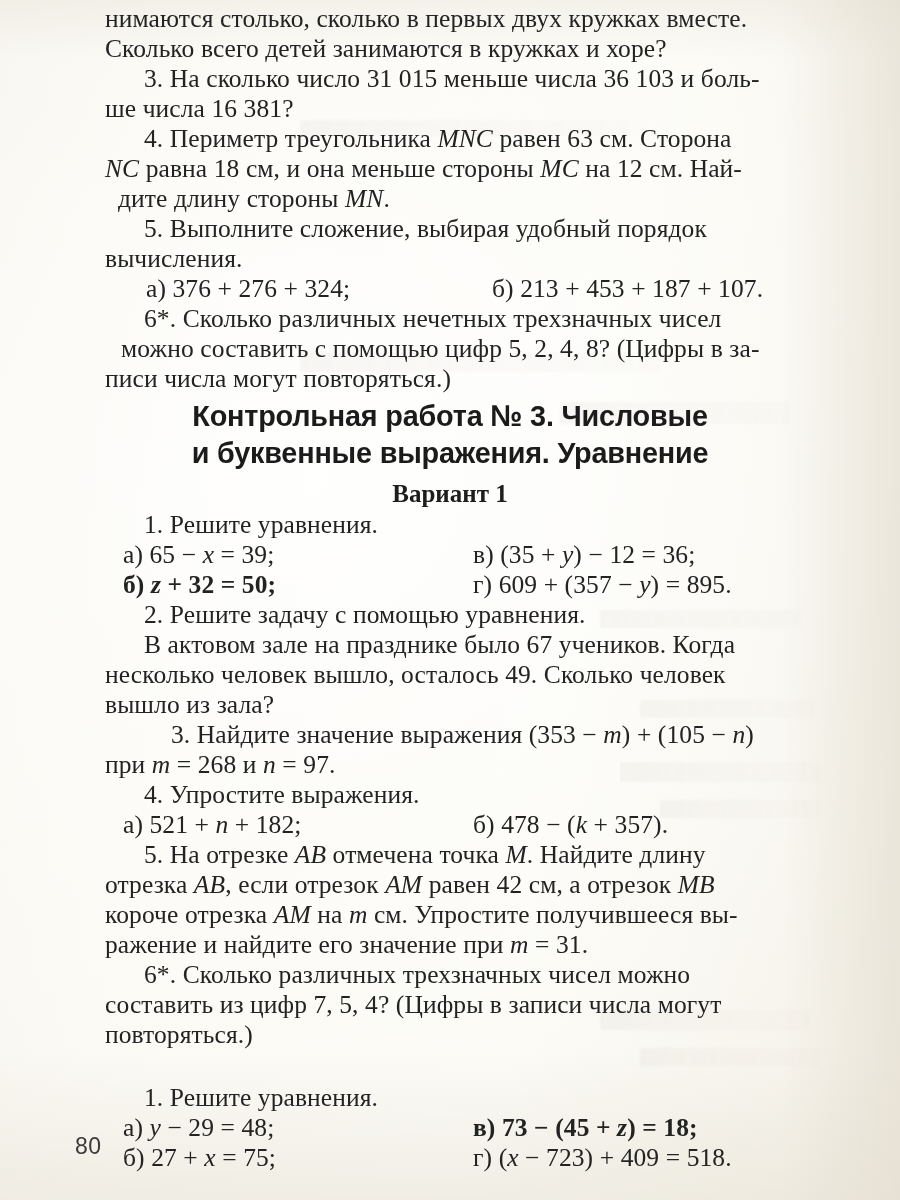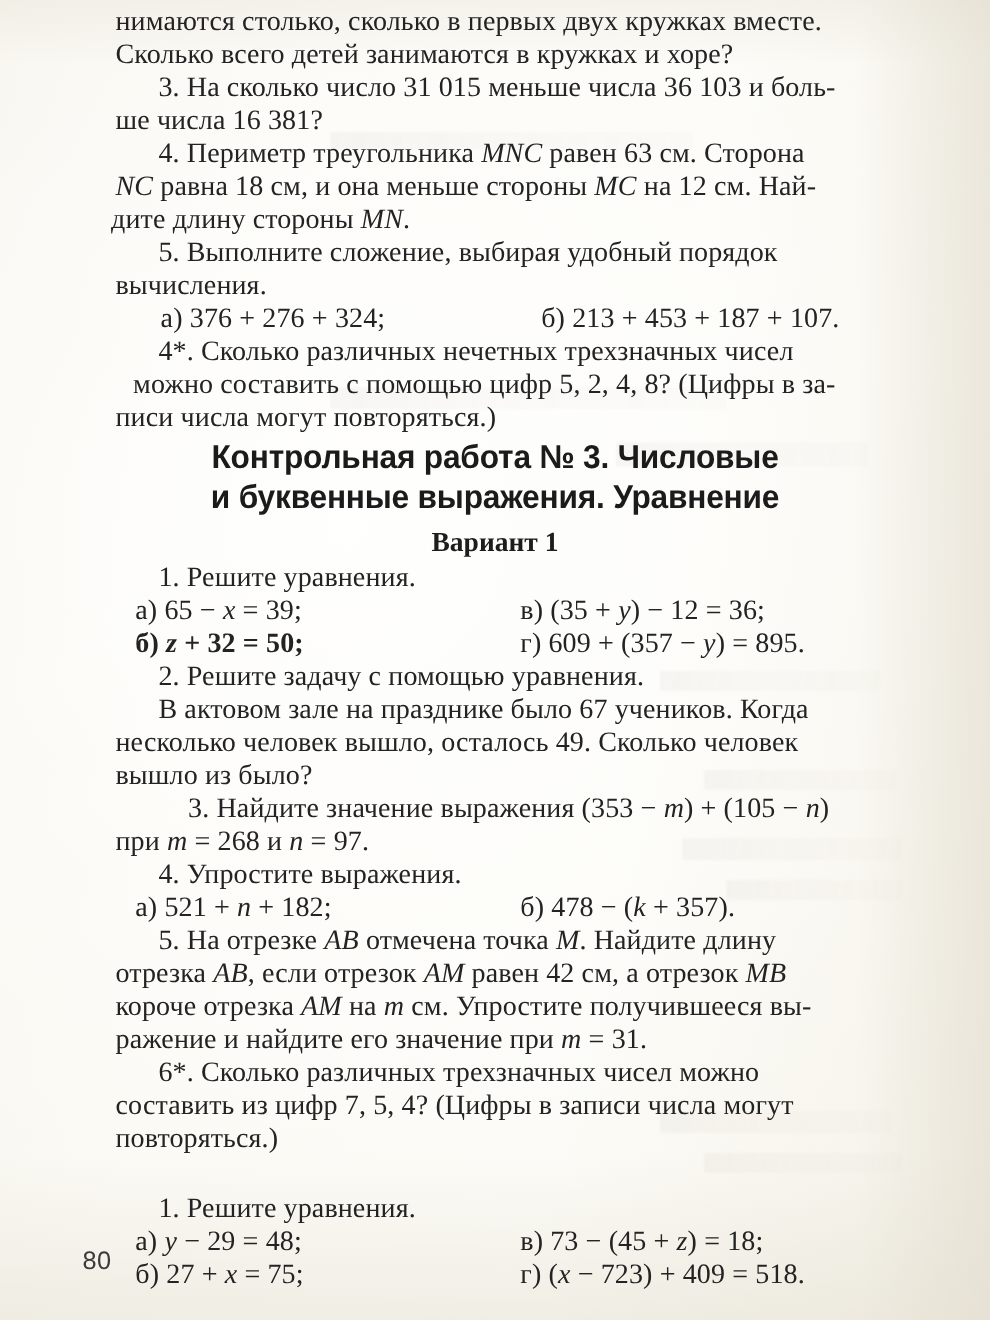--- a/index.html
+++ b/index.html
@@ -149,37 +149,37 @@
 
     <div class="tline" style="left:144px; top:64px;">3. На сколько число 31 015 меньше числа 36 103 и боль-</div>
     <div class="tline" style="left:105px; top:94px;">ше числа 16 381?</div>
 
     <div class="tline" style="left:144px; top:124px;">
       4. Периметр треугольника <i>MNC</i> равен 63 см. Сторона
     </div>
     <div class="tline" style="left:105px; top:154px;">
       <i>NC</i> равна 18 см, и она меньше стороны <i>MC</i> на 12 см. Най-
     </div>
-    <div class="tline" style="left:101px; top:184px;">
+    <div class="tline" style="left:118px; top:184px;">
       дите длину стороны <i>MN</i>.
     </div>
 
     <div class="tline" style="left:144px; top:214px;">5. Выполните сложение, выбирая удобный порядок</div>
     <div class="tline" style="left:105px; top:244px;">вычисления.</div>
 
     <div class="tline" style="left:146px; top:274px;">
       <span>а)</span>
       <span>376 + 276 + 324;</span>
     </div>
     <div class="tline" style="left:492px; top:274px;">
       <span>б)</span>
       <span>213 + 453 + 187 + 107.</span>
     </div>
 
-    <div class="tline" style="left:144px; top:304px;">4*. Сколько различных нечетных трехзначных чисел</div>
+    <div class="tline" style="left:144px; top:304px;">6*. Сколько различных нечетных трехзначных чисел</div>
     <div class="tline" style="left:105px; top:334px;margin-left:16px;">можно составить с помощью цифр 5, 2, 4, 8? (Цифры в за-</div>
     <div class="tline" style="left:105px; top:364px;">писи числа могут повторяться.)</div>
 
     <div class="kr-heading" style="top:397px;">Контрольная работа № 3. Числовые</div>
     <div class="kr-heading" style="top:434px;">и буквенные выражения. Уравнение</div>
 
     <div class="variant" style="top:480px;">Вариант 1</div>
 
     <div class="tline" style="left:144px; top:510px;">1. Решите уравнения.</div>
 
@@ -192,21 +192,21 @@
     <div class="tline" style="left:123px; top:570px;font-weight:bold;">
       б) <i>z</i> + 32 = 50;
     </div>
     <div class="tline" style="left:473px; top:570px;">
       г) 609 + (357 − <i>y</i>) = 895.
     </div>
 
     <div class="tline" style="left:144px; top:600px;">2. Решите задачу с помощью уравнения.</div>
     <div class="tline" style="left:144px; top:630px;">В актовом зале на празднике было 67 учеников. Когда</div>
     <div class="tline" style="left:105px; top:660px;">несколько человек вышло, осталось 49. Сколько человек</div>
-    <div class="tline" style="left:105px; top:690px;">вышло из было?</div>
+    <div class="tline" style="left:105px; top:690px;">вышло из зала?</div>
 
     <div class="tline" style="left:144px; top:720px;margin-left:27px;">
       3. Найдите значение выражения (353 − <i>m</i>) + (105 − <i>n</i>)
     </div>
     <div class="tline" style="left:105px; top:750px;">
       при <i>m</i> = 268 и <i>n</i> = 97.
     </div>
 
     <div class="tline" style="left:144px; top:780px;">4. Упростите выражения.</div>
     <div class="tline" style="left:123px; top:810px;">
@@ -232,21 +232,21 @@
     <div class="tline" style="left:144px; top:960px;">6*. Сколько различных трехзначных чисел можно</div>
     <div class="tline" style="left:105px; top:990px;">составить из цифр 7, 5, 4? (Цифры в записи числа могут</div>
     <div class="tline" style="left:105px; top:1020px;">повторяться.)</div>
 
 
     <div class="tline" style="left:144px; top:1083px;">1. Решите уравнения.</div>
 
     <div class="tline" style="left:123px; top:1113px;">
       а) <i>y</i> − 29 = 48;
     </div>
-    <div class="tline" style="left:473px; top:1113px;">
+    <div class="tline" style="left:473px; top:1113px;font-weight:bold;">
       в) 73 − (45 + <i>z</i>) = 18;
     </div>
     <div class="tline" style="left:123px; top:1143px;">
       б) 27 + <i>x</i> = 75;
     </div>
     <div class="tline" style="left:473px; top:1143px;">
       г) (<i>x</i> − 723) + 409 = 518.
     </div>
 
     <div class="page-number" style="left:75px; top:1133px;">80</div>

